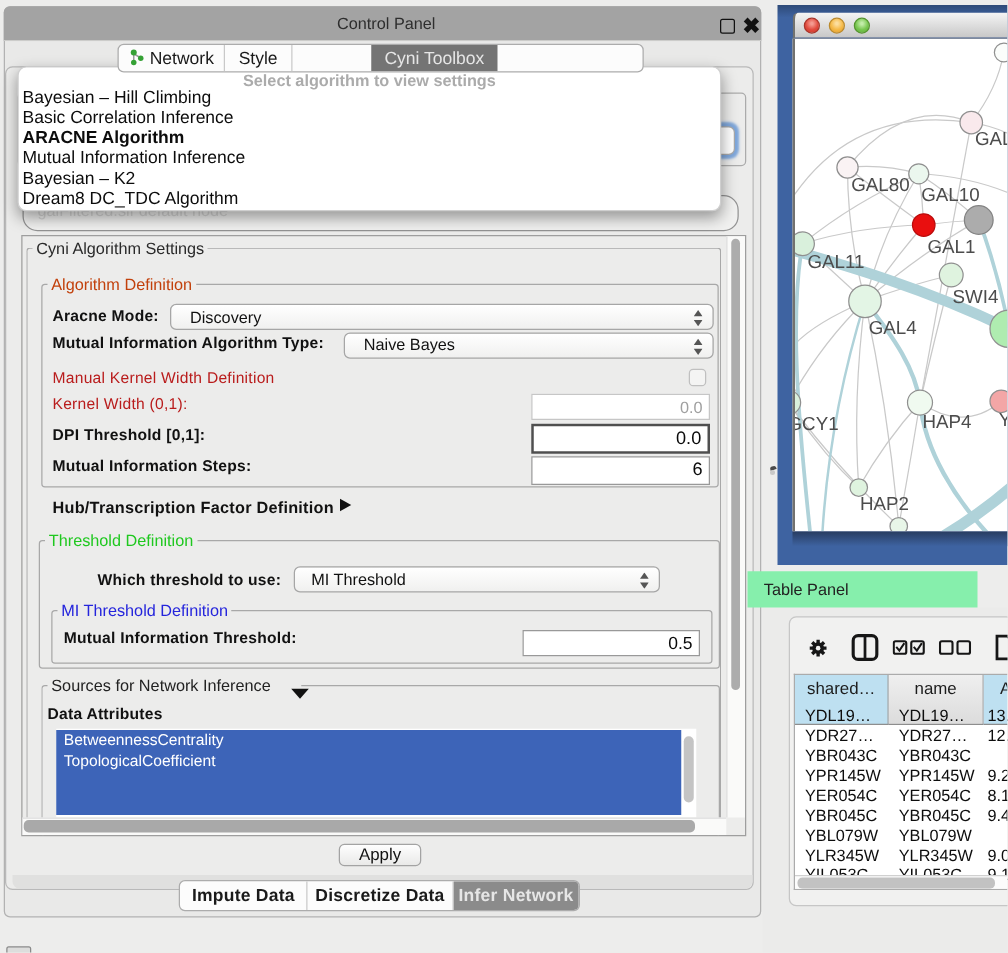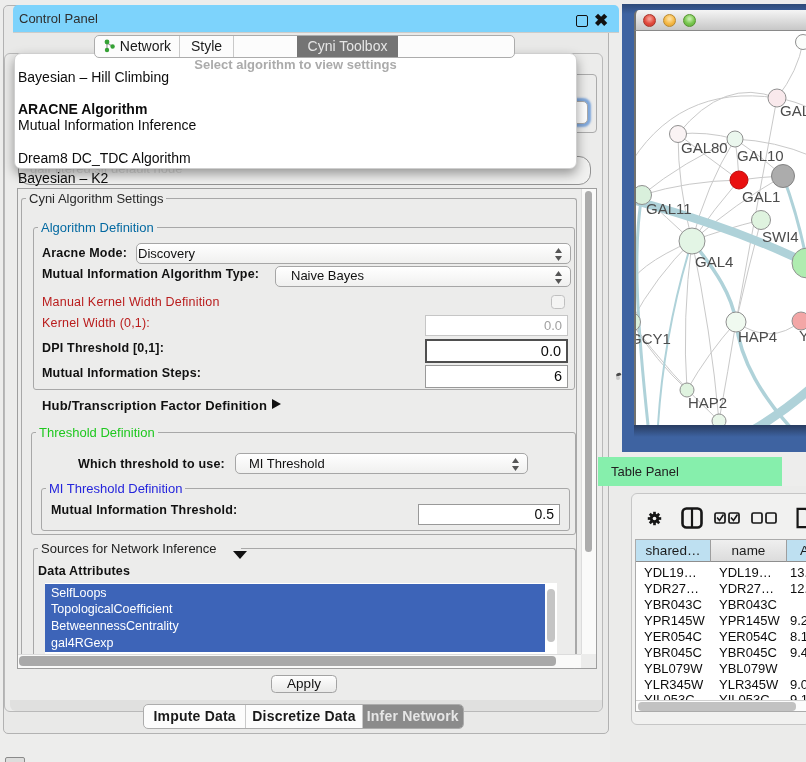--- a/index.html
+++ b/index.html
@@ -2,23 +2,23 @@
 <html><head>
 <meta charset="utf-8">
 <style>
 html,body{margin:0;padding:0;}
 body{width:806px;height:762px;position:relative;overflow:hidden;background:#EDEDEC;
   font-family:"Liberation Sans", sans-serif;}
 .abs{position:absolute;}
 
 #cpwin{left:3px;top:5px;width:606px;height:729px;background:#E9E9E8;
   border:1px solid #B2B2B2;border-radius:5px;box-sizing:border-box;}
-#cptitle{left:13px;top:5px;width:606px;height:28px;background:#7dd3fc;
+#cptitle{left:3px;top:5px;width:606px;height:28px;background:#a3a3a3;
   border-bottom:1px solid #CCCCCA;border-radius:5px 5px 0 0;box-sizing:border-box;
-  font-size:13px;color:#2e2e2e;line-height:27px;padding-left:6px;}
+  font-size:13px;color:#2e2e2e;line-height:27px;padding-left:6px;text-align:center;}
 #btnfloat{left:576px;top:15px;width:10px;height:10px;border:1.8px solid #111;border-radius:2px;}
 #btnclose{left:594px;top:10px;font-size:17px;font-weight:bold;color:#111;}
 #content{left:4px;top:53px;width:599px;height:659px;background:#ECECEB;
   border:1px solid #B9B9B9;border-radius:6px;box-sizing:border-box;}
 #bstrip{left:10px;top:700px;width:592px;height:11px;background:#E0E0DF;border-radius:0 0 6px 6px;}
 
 .tstrip{background:#FCFCFC;border:1px solid #ACACAC;border-radius:5px;box-sizing:border-box;
   display:flex;overflow:hidden;}
 #toptabs{left:94px;top:35px;width:421px;height:23px;}
 .seg{font-size:14px;color:#1a1a1a;text-align:center;line-height:21px;
@@ -69,21 +69,21 @@
   border-left:2px solid #72726F;box-sizing:border-box;overflow:hidden;}
 .tl{width:13px;height:13px;border-radius:50%;box-sizing:border-box;}
 
 #tpbar{left:598px;top:457px;width:184px;height:29px;background:#86efac;
   font-size:13px;color:#222;line-height:29px;padding-left:13px;box-sizing:border-box;}
 #tpbg{left:610px;top:486px;width:196px;height:276px;background:#EBEBEA;}
 #toolpanel{left:631px;top:493px;width:180px;height:232px;background:#F1F1F0;
   border:1px solid #C6C6C6;border-radius:6px;box-sizing:border-box;}
 #tblwrap{left:635px;top:539px;width:171px;height:173px;background:#fff;
   border:1px solid #ABABAB;border-right:none;box-sizing:border-box;overflow:hidden;}
-.hcell{position:absolute;top:0;height:22px;box-sizing:border-box;
+.hcell{position:absolute;top:0;height:40px;box-sizing:border-box;
   border-right:1px solid #9E9E9E;border-bottom:1px solid #8E8E8E;
   font-size:13.5px;color:#1c1c1c;text-align:center;line-height:21px;}
 .trow{position:absolute;font-size:13px;color:#0d0d0d;height:16px;line-height:16px;white-space:nowrap;}
 </style>
 </head>
 <body>
 
 <div class="abs" id="cpwin"></div>
 <div class="abs" id="cptitle">Control Panel</div>
 <div class="abs" id="btnfloat"></div>
@@ -95,24 +95,24 @@
 <div class="abs" id="combobig"></div>
 <div class="abs" id="textarea0">galFiltered.sif default node</div>
 
 <div class="abs" id="scrollpane"></div>
 <div id="spbody">
 
   <div class="abs fieldset" style="left:21px;top:198px;width:556px;height:470px;border-bottom:none;"></div>
   <div class="abs flabel" style="left:26px;top:192px;font-size:13px;color:#2a2a2a;">Cyni Algorithm Settings</div>
 
   <div class="abs fieldset" style="left:33px;top:227px;width:542px;height:163px;"></div>
-  <div class="abs flabel" style="left:38px;top:221px;font-size:13px;color:#0369a1;">Algorithm Definition</div>
+  <div class="abs flabel" style="left:38px;top:221px;font-size:13px;color:#c2410c;">Algorithm Definition</div>
 
   <div class="abs blab" style="left:42px;top:246px;">Aracne Mode:</div>
-  <div class="abs combo" style="left:136px;top:243px;width:435px;height:21px;line-height:19px;padding-left:1px;">Discovery
+  <div class="abs combo" style="left:136px;top:243px;width:435px;height:21px;line-height:19px;padding-left:15px;">Discovery
     <svg class="spin" viewBox="0 0 7 13">
         <path d="M3.5 0 L7 5 L0 5 Z" fill="#555"></path>
         <path d="M3.5 13 L7 8 L0 8 Z" fill="#555"></path>
       </svg></div>
 
   <div class="abs blab" style="left:42px;top:267px;">Mutual Information Algorithm Type:</div>
   <div class="abs combo" style="left:275px;top:266px;width:296px;height:21px;line-height:18px;padding-left:15px;">Naive Bayes
     <svg class="spin" viewBox="0 0 7 13">
         <path d="M3.5 0 L7 5 L0 5 Z" fill="#555"></path>
         <path d="M3.5 13 L7 8 L0 8 Z" fill="#555"></path>
@@ -150,39 +150,38 @@
   <div class="abs field" style="left:418px;top:504px;width:142px;height:21px;border:1px solid #999999;line-height:19px;color:#0a0a0a;font-size:14px;">0.5</div>
 
   <div class="abs fieldset" style="left:33px;top:548px;width:543px;height:121px;border-bottom:none;"></div>
   <div class="abs flabel" style="left:38px;top:542px;font-size:13px;color:#222;padding-right:24px;">Sources for Network Inference</div>
   <div class="abs" style="left:233px;top:551px;width:0;height:0;border-top:8px solid #111;border-left:7px solid transparent;border-right:7px solid transparent;"></div>
 
   <div class="abs blab" style="left:38px;top:564px;font-size:12.5px;">Data Attributes</div>
 
   <div class="abs" style="left:45px;top:583px;width:512px;height:71px;background:#fff;"></div>
   <div class="abs" style="left:45px;top:584px;width:500px;height:68px;background:#3D64B8;color:#fff;font-size:12.5px;">
-    <div style="padding:2px 0 0 6px;height:15px;line-height:15px;">SelfLoops</div>
+    <div style="padding-left:6px;height:17px;line-height:17px;">BetweennessCentrality</div>
     <div style="padding-left:6px;height:17px;line-height:17px;">TopologicalCoefficient</div>
-    <div style="padding-left:6px;height:17px;line-height:17px;">BetweennessCentrality</div>
-    <div style="padding-left:6px;height:17px;line-height:17px;">gal4RGexp</div>
   </div>
   <div class="abs sbthumb" style="left:547px;top:589px;width:8px;height:53px;background:#C4C4C4;"></div>
 
   <div class="abs sbtrack" style="left:581px;top:189px;width:15px;height:465px;border-left:1px solid #DCDCDC;box-sizing:border-box;"></div>
   <div class="abs sbthumb" style="left:585px;top:191px;width:7px;height:361px;"></div>
   <div class="abs sbtrack" style="left:18px;top:654px;width:563px;height:14px;border-top:1px solid #DCDCDC;box-sizing:border-box;"></div>
   <div class="abs sbthumb" style="left:19px;top:656px;width:537px;height:10px;background:#A9A9A9;"></div>
 </div>
 
 <div class="abs" id="popup">
   <div class="prompt">Select algorithm to view settings</div>
   <div class="item" style="top:16px;">Bayesian – Hill Climbing</div>
+  <div class="item" style="top:32px;">Basic Correlation Inference</div>
   <div class="item" style="top:48px;font-weight:bold;">ARACNE Algorithm</div>
   <div class="item" style="top:64px;text-align:center;">Mutual Information Inference</div>
-  <div class="item" style="top:81px;margin-top:36px;">Bayesian – K2</div>
+  <div class="item" style="top:81px;">Bayesian – K2</div>
   <div class="item" style="top:97px;">Dream8 DC_TDC Algorithm</div>
 </div>
 
 <div class="abs tstrip" id="toptabs">
   <div class="seg" style="width:85px;"><svg width="13" height="14" viewBox="0 0 13 14" style="vertical-align:-2px;">
         <g stroke="#9A9A9A" stroke-width="1.2" fill="none">
           <line x1="4" y1="4" x2="9" y2="7"></line>
           <line x1="4" y1="4" x2="4" y2="11"></line>
         </g>
         <circle cx="4" cy="3" r="2.4" fill="#35A135"></circle>

